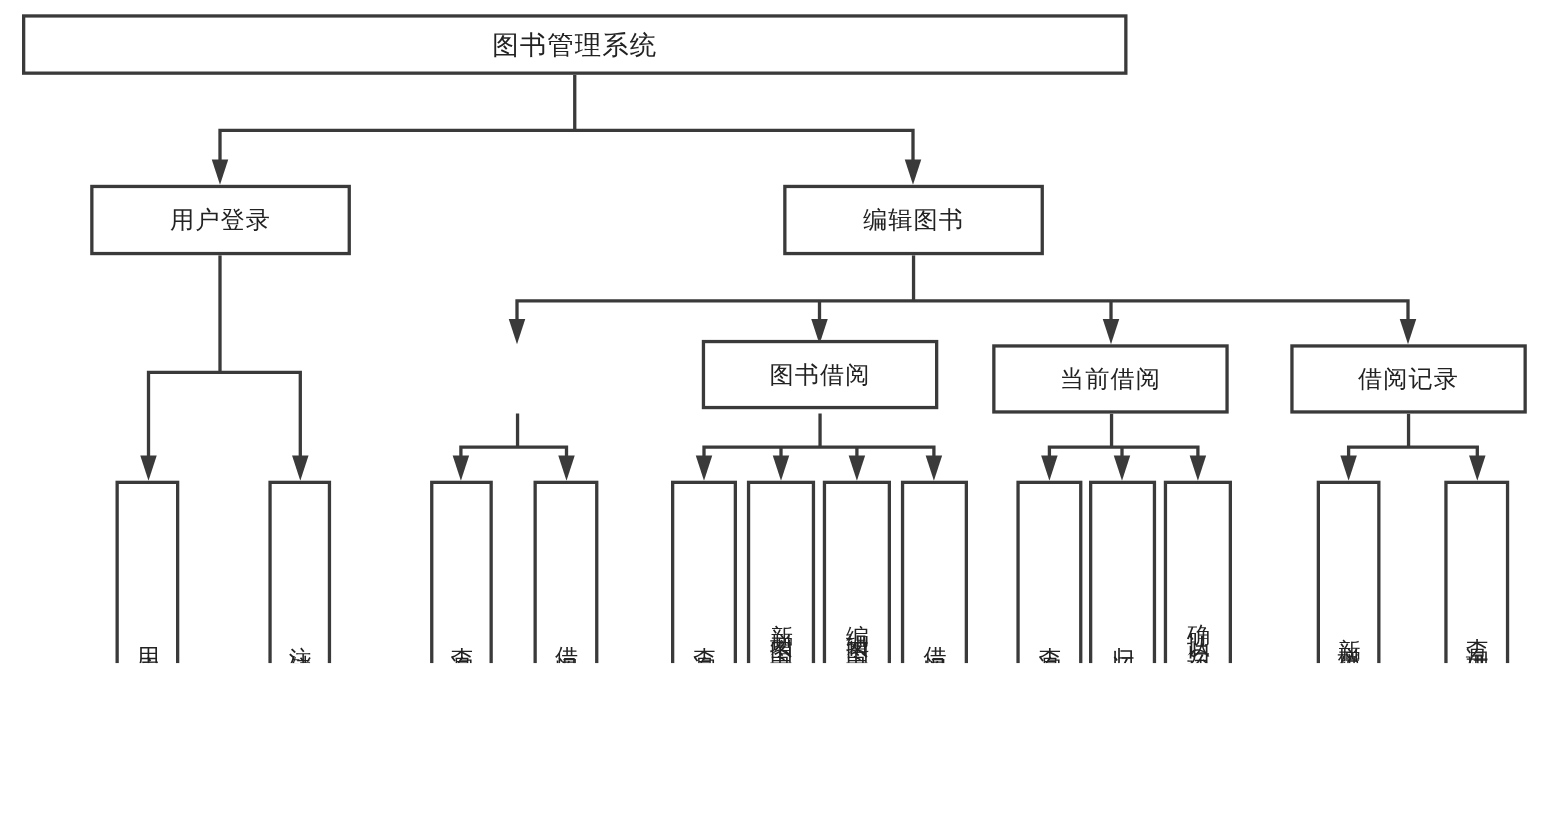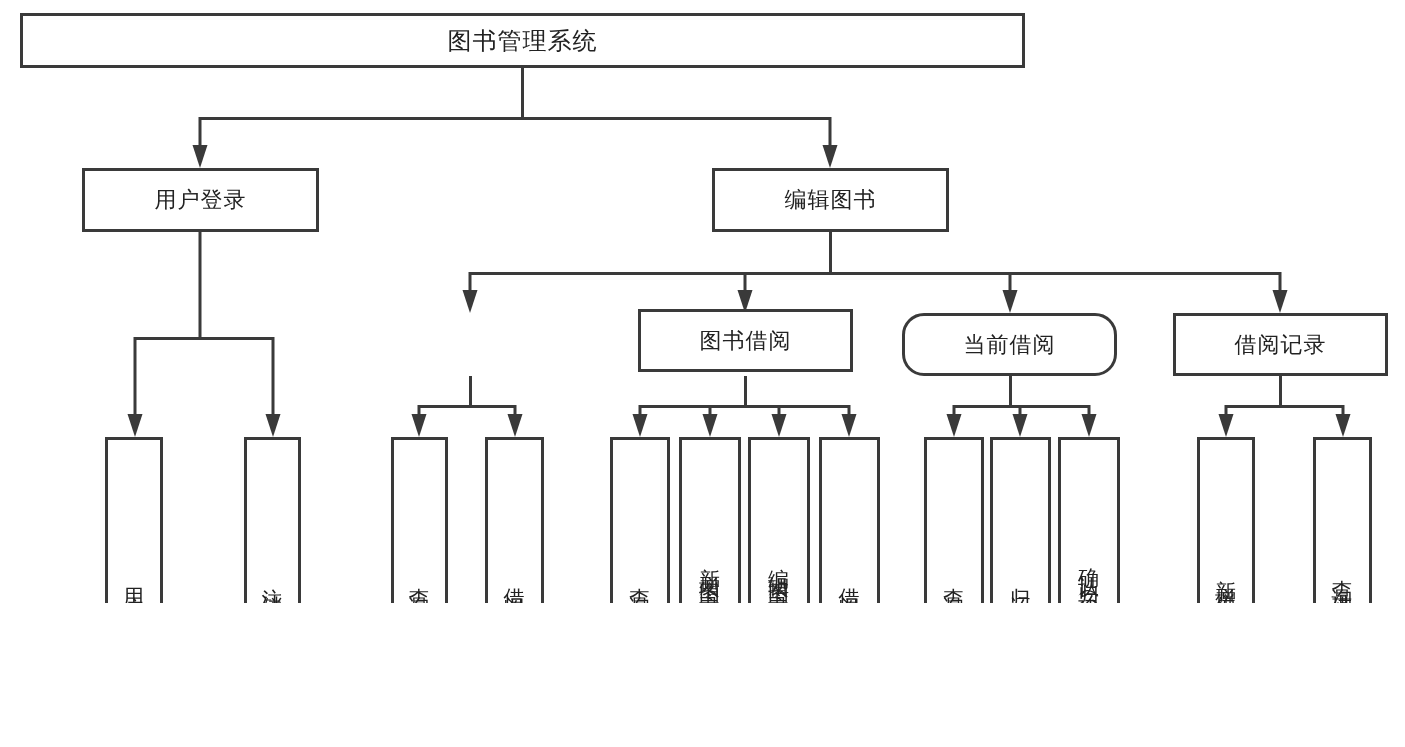--- a/index.html
+++ b/index.html
@@ -108,21 +108,21 @@
   <div class="box lvl" style="left:82px; top:168px; width:237px; height:64px;">
     <span>用户登录</span>
   </div>
   <div class="box lvl" style="left:712px; top:168px; width:237px; height:64px;">
     <span>编辑图书</span>
   </div>
 
   <div class="box lvl" style="left:638px; top:309px; width:215px; height:63px;">
     <span>图书借阅</span>
   </div>
-  <div class="box lvl" style="left:902px; top:313px; width:215px; height:63px;border-radius:22px;">
+  <div class="box lvl" style="left:902px; top:313px; width:215px; height:63px;">
     <span>当前借阅</span>
   </div>
   <div class="box lvl" style="left:1173px; top:313px; width:215px; height:63px;">
     <span>借阅记录</span>
   </div>
 
   <div class="box leaf" style="left:105px; top:437px; width:58px; height:300px;">
     <span class="vtext">用户登录</span>
   </div>
   <div class="box leaf" style="left:244px; top:437px; width:57px; height:300px;">

